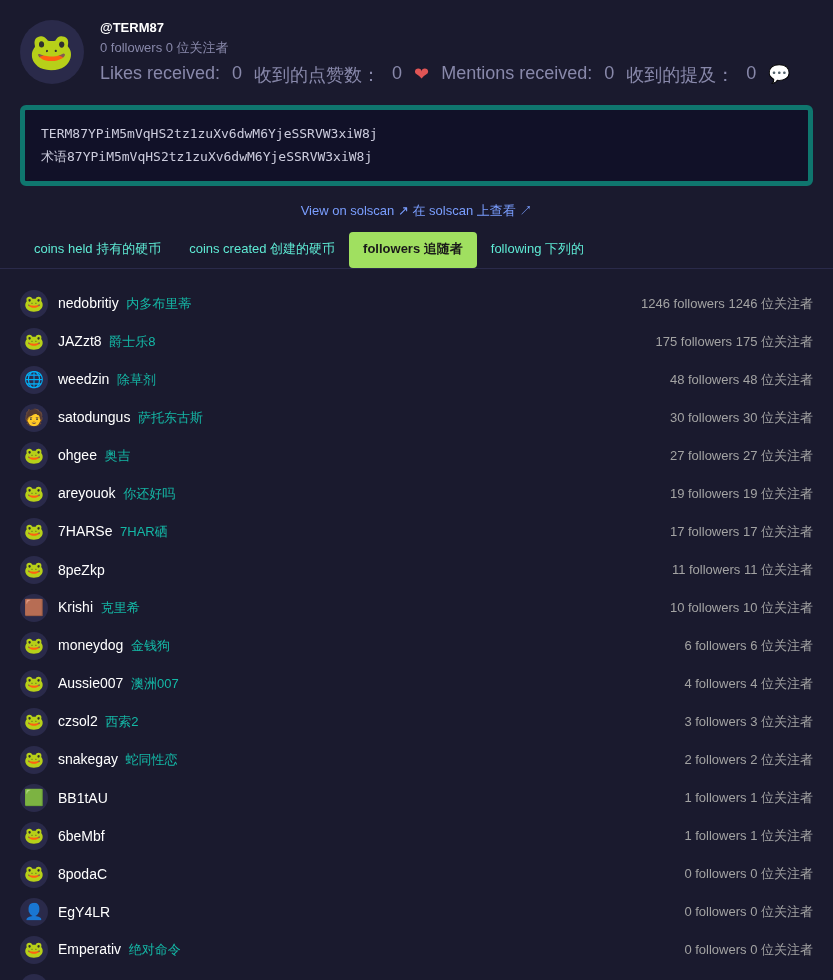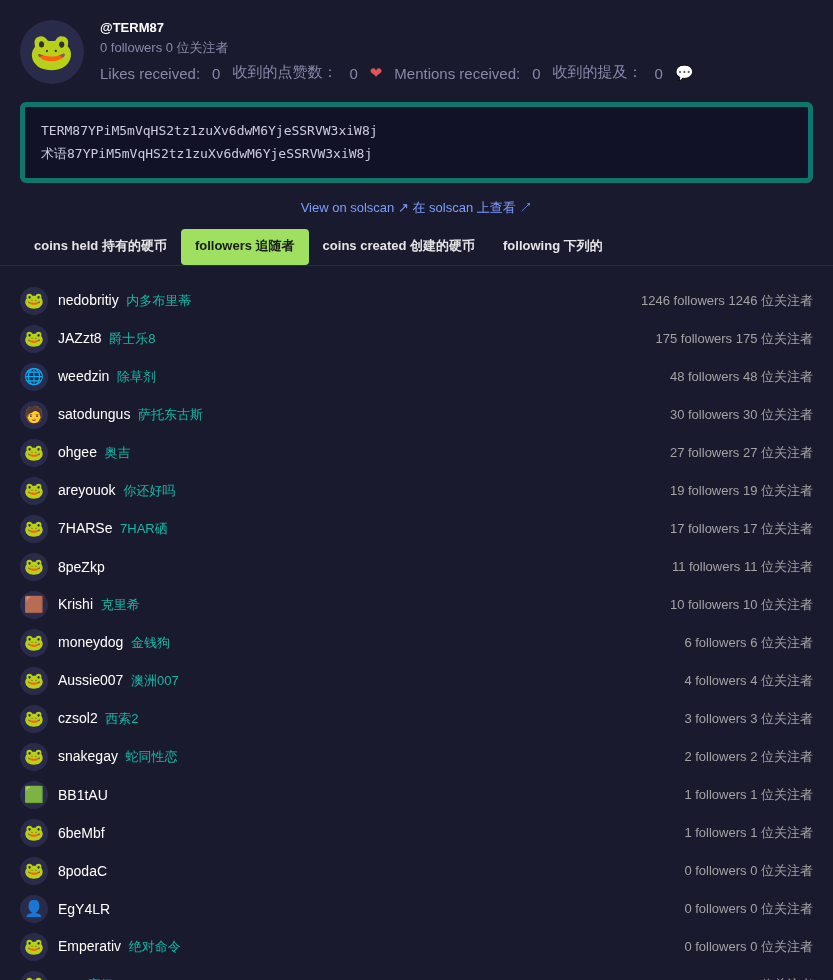--- a/index.html
+++ b/index.html
@@ -39,24 +39,24 @@
       margin-bottom: 4px;
     }
     .profile-stats {
       color: #8888aa;
       font-size: 13px;
       margin-bottom: 6px;
     }
     .profile-meta {
       display: flex;
       gap: 12px;
-      font-size: 15px;
+      font-size: 18px;
       color: #8888aa;
       flex-wrap: wrap;
-      align-items: flex-end;
+      align-items: flex-start;
     }
     .profile-meta .heart { color: #e05555; }
     .wallet-box {
       margin: 8px 20px 12px 20px;
       background: #111128;
       border: 5px solid #0f766e;
       border-radius: 6px;
       padding: 12px 16px;
     }
     .wallet-line {
@@ -75,25 +75,24 @@
       display: flex;
       gap: 0;
       padding: 0 20px;
       border-bottom: 1px solid #2a2a4a;
       margin-bottom: 16px;
       flex-wrap: wrap;
     }
     .tab {
       padding: 8px 14px;
       cursor: pointer;
-      color: #e5e5e5;
+      color: #5eead4;
       font-size: 13px;
       border-bottom: 2px solid transparent;
       white-space: nowrap;
-      font-weight: bold;
     }
     .tab.active {
       color: #1a1a1a;
       background: #a0e060;
       border-radius: 4px;
       border-bottom: 2px solid transparent;
       font-weight: 600;
     }
     .followers-list {
       padding: 0 10px;
@@ -165,22 +164,22 @@
   <div class="wallet-line">TERM87YPiM5mVqHS2tz1zuXv6dwM6YjeSSRVW3xiW8j</div>
   <div class="wallet-line">术语87YPiM5mVqHS2tz1zuXv6dwM6YjeSSRVW3xiW8j</div>
 </div>
 
 <div class="view-solscan">
   <span>View on solscan ↗ 在 solscan 上查看 ↗</span>
 </div>
 
 <div class="tabs" id="tabs-container">
     <div class="tab">coins held 持有的硬币</div>
+    <div class="tab">coins created 创建的硬币</div>
     <div class="tab active">followers 追随者</div>
-    <div class="tab">coins created 创建的硬币</div>
     <div class="tab">following 下列的</div>
   </div>
 
 <div class="followers-list" id="followers-container">
     <div class="follower-row">
       <div class="follower-avatar">🐸</div>
       <div class="follower-name"><span class="handle">nedobritiy</span><span class="chinese"> 内多布里蒂</span></div>
       <div class="follower-count">1246 followers 1246 位关注者</div>
     </div>
     <div class="follower-row">

